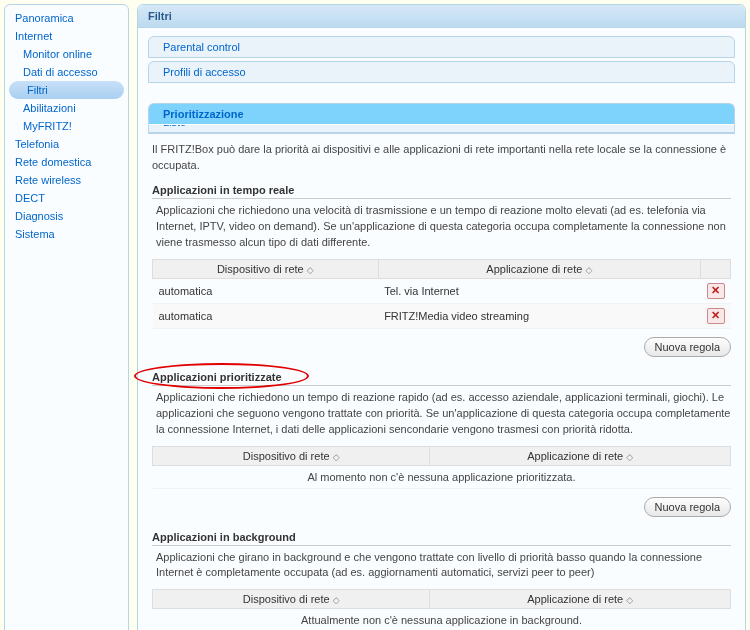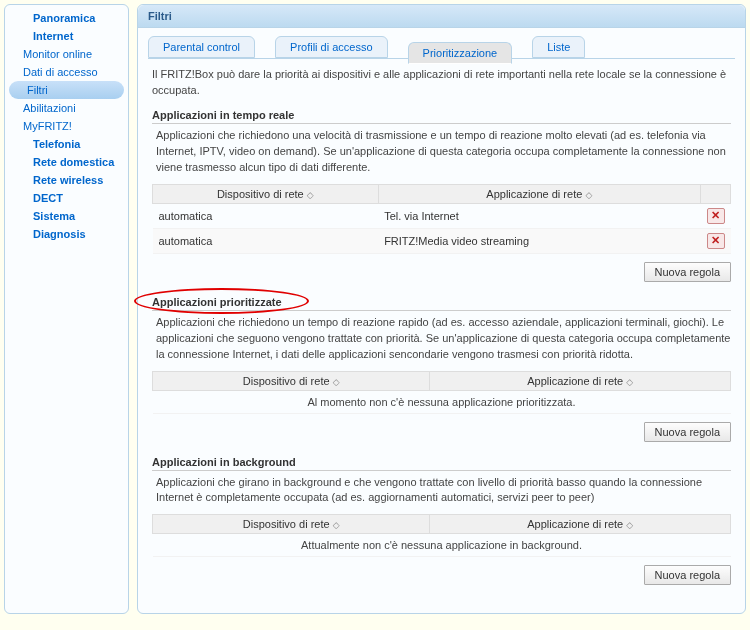--- a/index.html
+++ b/index.html
@@ -1,62 +1,62 @@
 <!DOCTYPE html>
 <html><head>
 <meta charset="utf-8">
 <style>
 * { box-sizing: border-box; margin: 0; padding: 0; }
 body { font-family: Arial, sans-serif; font-size: 11px; background: #fffff0; color: #333; width: 750px; }
 .layout { display: flex; gap: 8px; padding: 4px; }
 .sidebar { width: 125px; background: #fafdff; border: 1px solid #b8d4e8; border-radius: 6px; padding: 4px 0; }
 .sidebar .item { display: block; padding: 3px 8px 3px 10px; color: #0066cc; cursor: pointer; }
 .sidebar .item.sub { padding-left: 18px; font-weight: normal; }
-.sidebar .item.top { font-weight: bold; margin-left: 18px; }
+.sidebar .item.top { font-weight: normal; }
 .sidebar .item.active { background: linear-gradient(#c8e0f8,#a8cff0); border-radius: 10px; margin: 0 4px; }
 .main { flex: 1; background: #fafdff; border: 1px solid #b8d4e8; border-radius: 6px; }
 .main-title { background: linear-gradient(#d6e8f8,#bcdaf0); border-bottom: 1px solid #b8d4e8; padding: 5px 10px; font-weight: bold; color: #2a5a8a; border-radius: 6px 6px 0 0; }
-.tabs { display: flex; gap: 20px; padding: 8px 10px 0 10px; }
+.tabs { display: flex; gap: 3px; padding: 8px 10px 0 10px; flex-direction: column; }
 .tab { padding: 4px 14px; border: 1px solid #b8d4e8; border-radius: 6px 6px 0 0; background: #eaf2fa; color: #0066cc; cursor: pointer; font-size: 11px; }
-.tab.active { background: #e5e5e5; font-weight: normal; border-bottom-color: #fff; position: relative; top: 6px; }
+.tab.active { background: #7dd3fc; font-weight: bold; border-bottom-color: #fff; position: relative; top: 17px; }
 .tab-underline { border-bottom: 1px solid #b8d4e8; margin: 0 10px; }
 .content { padding: 8px 14px 14px 14px; }
 .intro { color: #444; margin-bottom: 10px; line-height: 1.45; }
 .section-title { font-weight: bold; color: #333; border-bottom: 1px solid #ccc; padding-bottom: 2px; margin-top: 10px; }
 .section-desc { color: #444; margin: 4px 0 8px 4px; line-height: 1.45; }
 .tbl { width: 100%; border-collapse: collapse; margin-top: 2px; }
 .tbl th { text-align: center; background: #f0f0f0; border: 1px solid #ddd; padding: 3px 6px; font-weight: normal; }
 .tbl td { padding: 4px 6px; border-bottom: 1px solid #f2f2f2; }
 .tbl tr.alt td { background: #f9f9f9; }
 .sort { color: #888; font-size: 9px; }
 .del-btn { width: 18px; height: 16px; background: #f8e8e8; border: 1px solid #cc8888; display: inline-flex; align-items: center; justify-content: center; color: #c02020; font-weight: bold; cursor: pointer; font-size: 11px; border-radius: 2px; }
 .empty-row td { text-align: center; padding: 5px; color: #444; }
 .btnrow { text-align: right; margin: 8px 0 14px 0; }
-.btn { display: inline-block; padding: 3px 10px; border: 1px solid #aaa; background: linear-gradient(#fdfdfd,#e8e8e8); border-radius: 1px; cursor: pointer; font-size: 11px; }
+.btn { display: inline-block; padding: 3px 10px; border: 1px solid #aaa; background: linear-gradient(#fdfdfd,#e8e8e8); border-radius: 10px; cursor: pointer; font-size: 11px; }
 .highlight-oval { position: absolute; border: 2px solid #e00000; border-radius: 50%; pointer-events: none; }
 .rel { position: relative; }
 </style>
 </head>
 <body>
 
 <div class="layout">
   <div class="sidebar" id="sidebar">
       <div class="item top">Panoramica</div>
       <div class="item top">Internet</div>
       <div class="item sub">Monitor online</div>
       <div class="item sub">Dati di accesso</div>
       <div class="item sub active">Filtri</div>
       <div class="item sub">Abilitazioni</div>
       <div class="item sub">MyFRITZ!</div>
       <div class="item top">Telefonia</div>
       <div class="item top">Rete domestica</div>
       <div class="item top">Rete wireless</div>
       <div class="item top">DECT</div>
+      <div class="item top">Diagnosis</div>
       <div class="item top">Sistema</div>
-      <div class="item top">Diagnosis</div>
     </div>
 
   <div class="main">
     <div class="main-title">Filtri</div>
     <div class="tabs" id="tabs">
         <div class="tab">Parental control</div>
         <div class="tab">Profili di accesso</div>
         <div class="tab active">Prioritizzazione</div>
         <div class="tab">Liste</div>
       </div>

